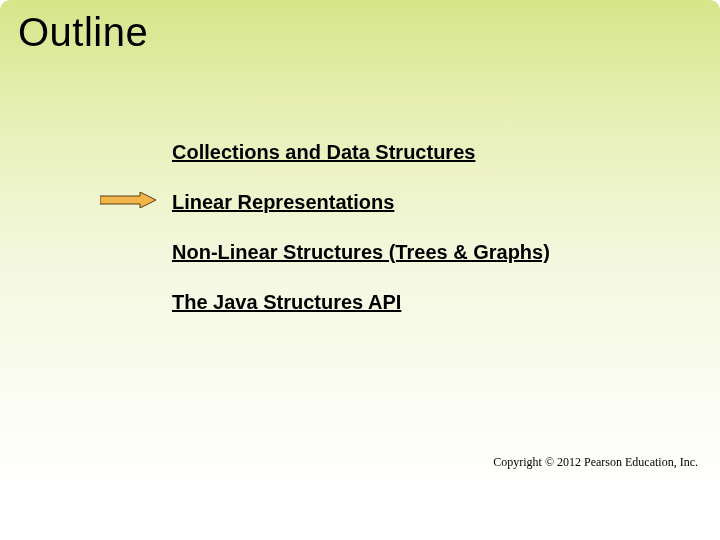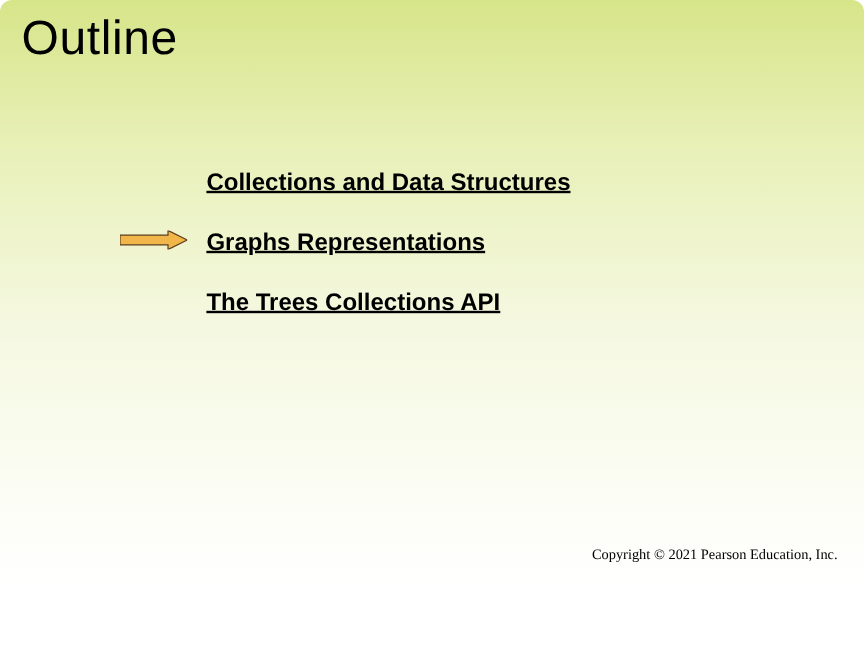--- a/index.html
+++ b/index.html
@@ -58,18 +58,19 @@
   <div class="title">Outline</div>
 
   <div class="arrow">
     <svg width="56" height="16" viewBox="0 0 56 16">
       <polygon points="0,4 40,4 40,0 56,8 40,16 40,12 0,12" fill="#f2b54a" stroke="#5a3d1a" stroke-width="1"></polygon>
     </svg>
   </div>
 
   <div class="items">
     <div class="item">Collections and Data Structures</div>
-    <div class="item">Graphs Representations</div>
-    <div class="item">The Trees Collections API</div>
+    <div class="item">Linear Representations</div>
+    <div class="item">Non-Linear Structures (Trees &amp; Graphs)</div>
+    <div class="item">The Java Structures API</div>
   </div>
 
-  <div class="footer">Copyright © 2021 Pearson Education, Inc.</div>
+  <div class="footer">Copyright © 2012 Pearson Education, Inc.</div>
 </div>
 
 </body></html>

